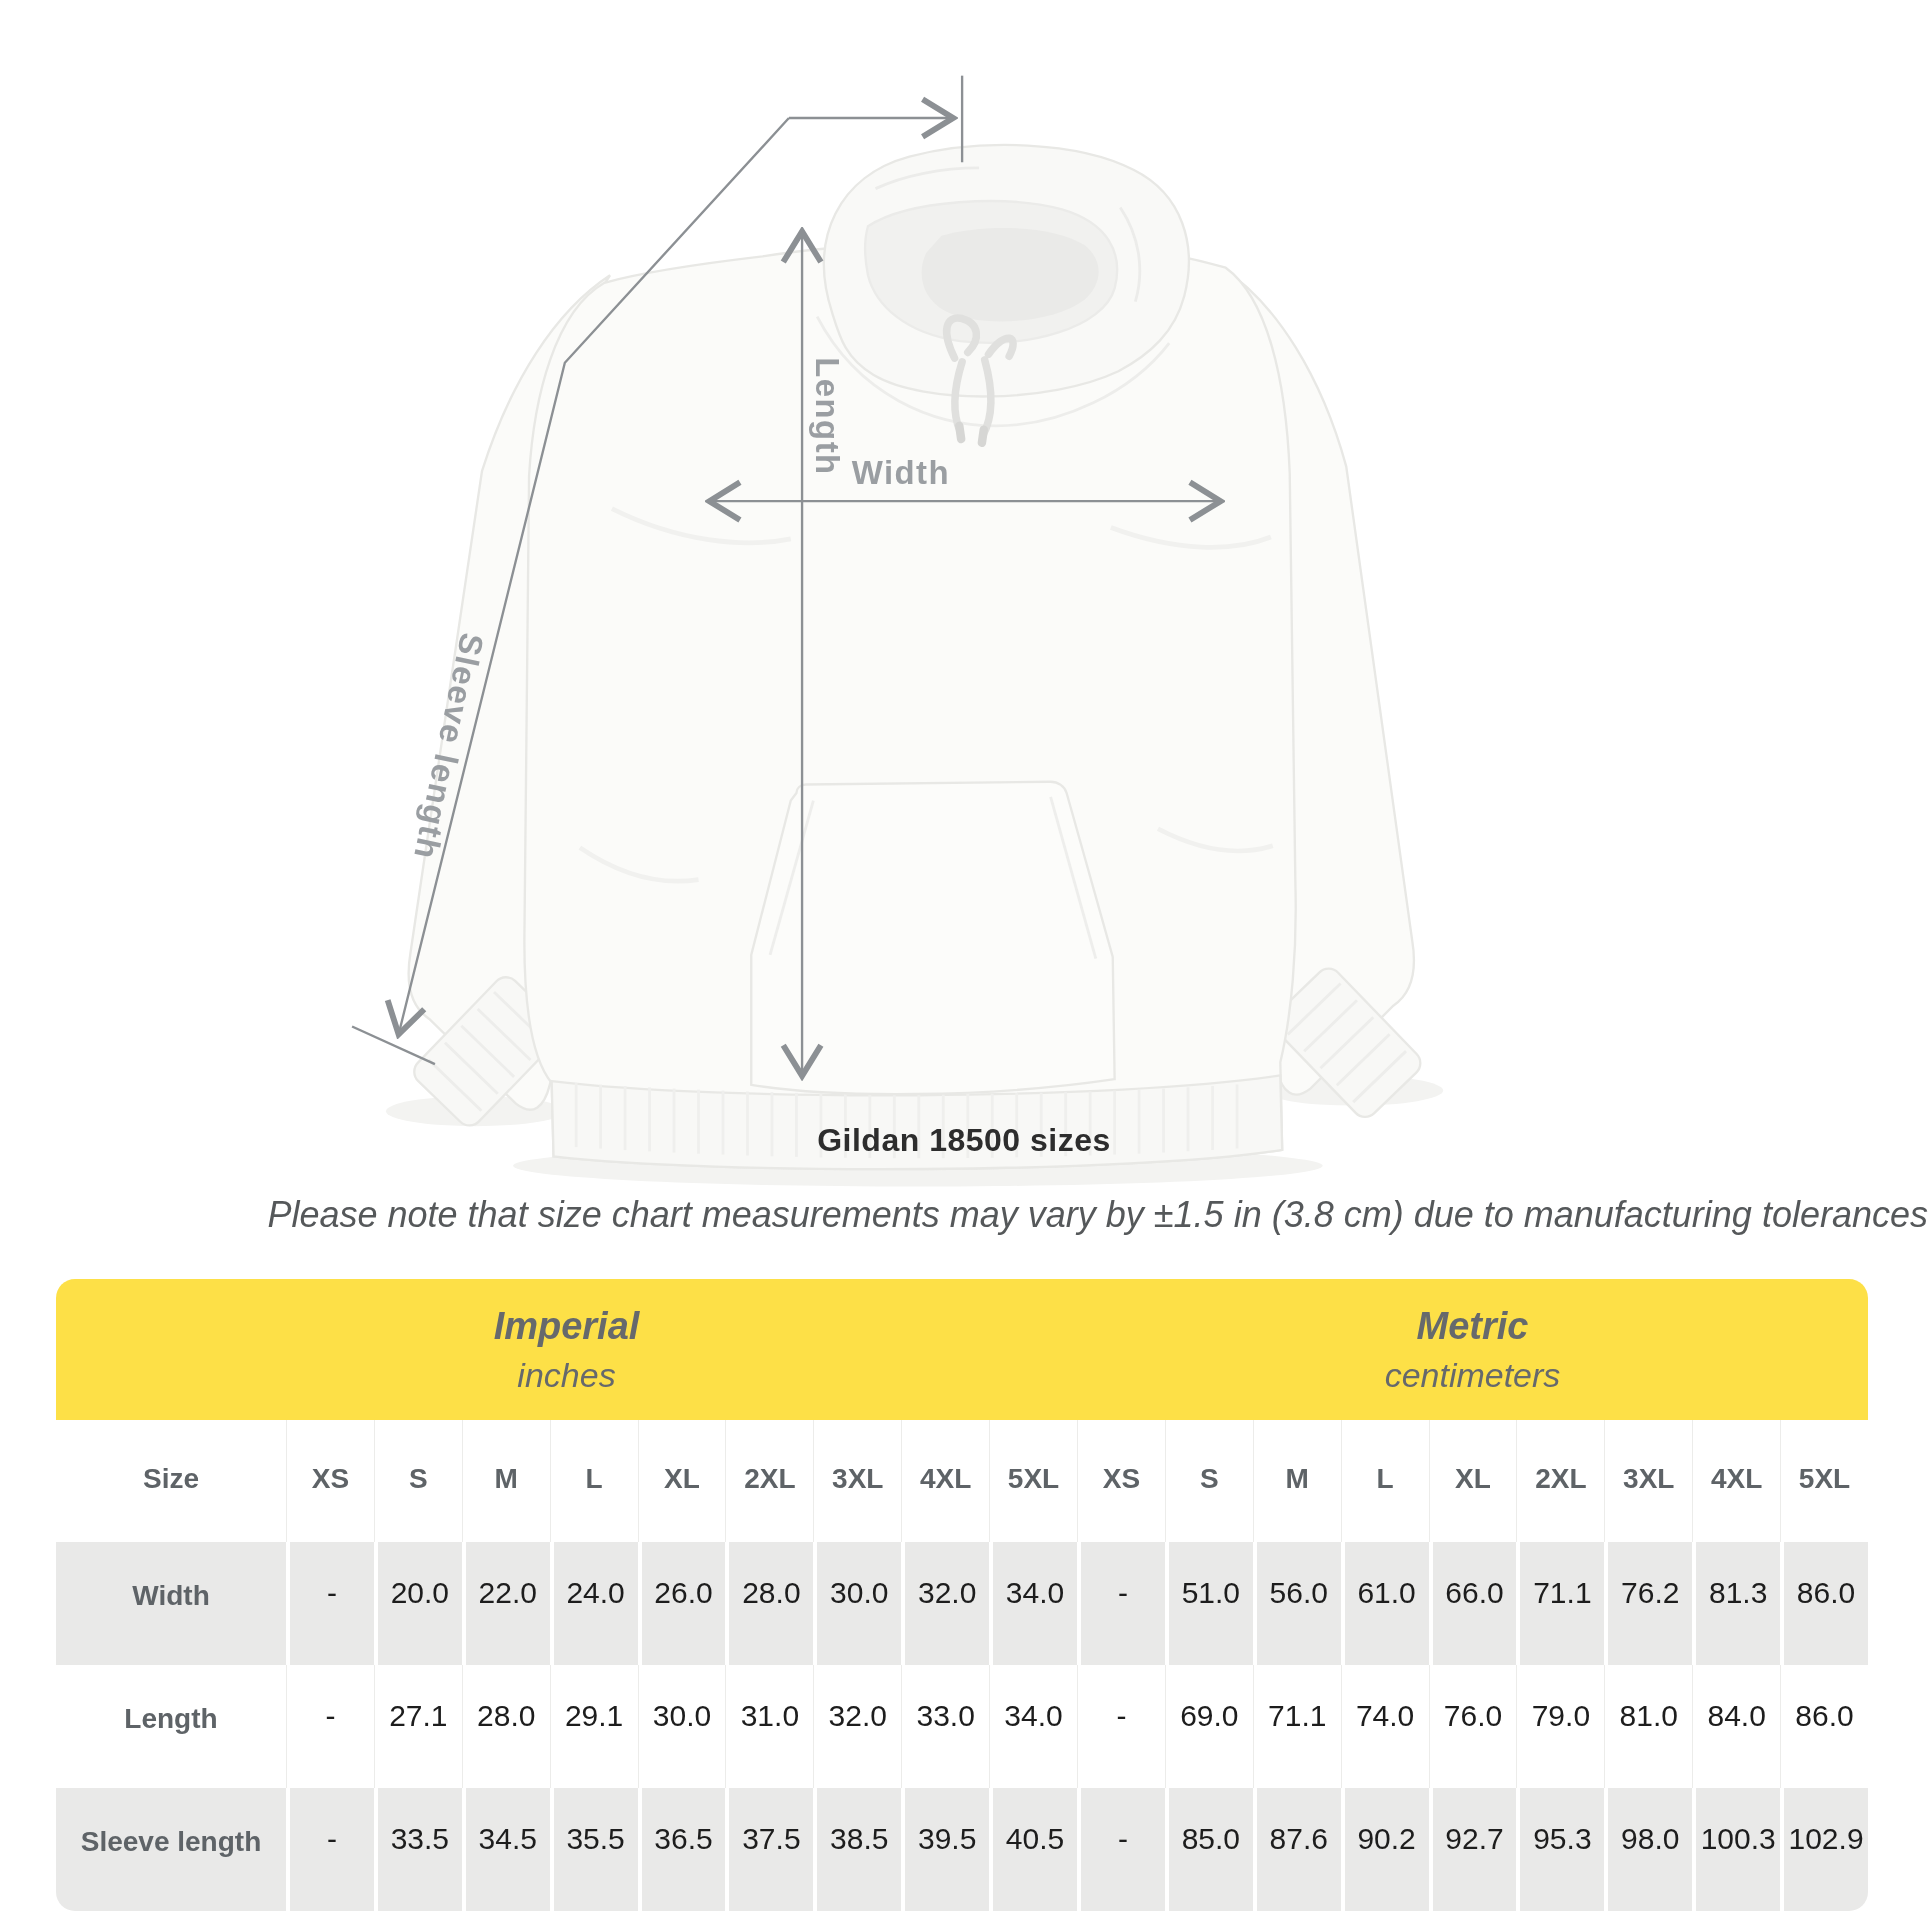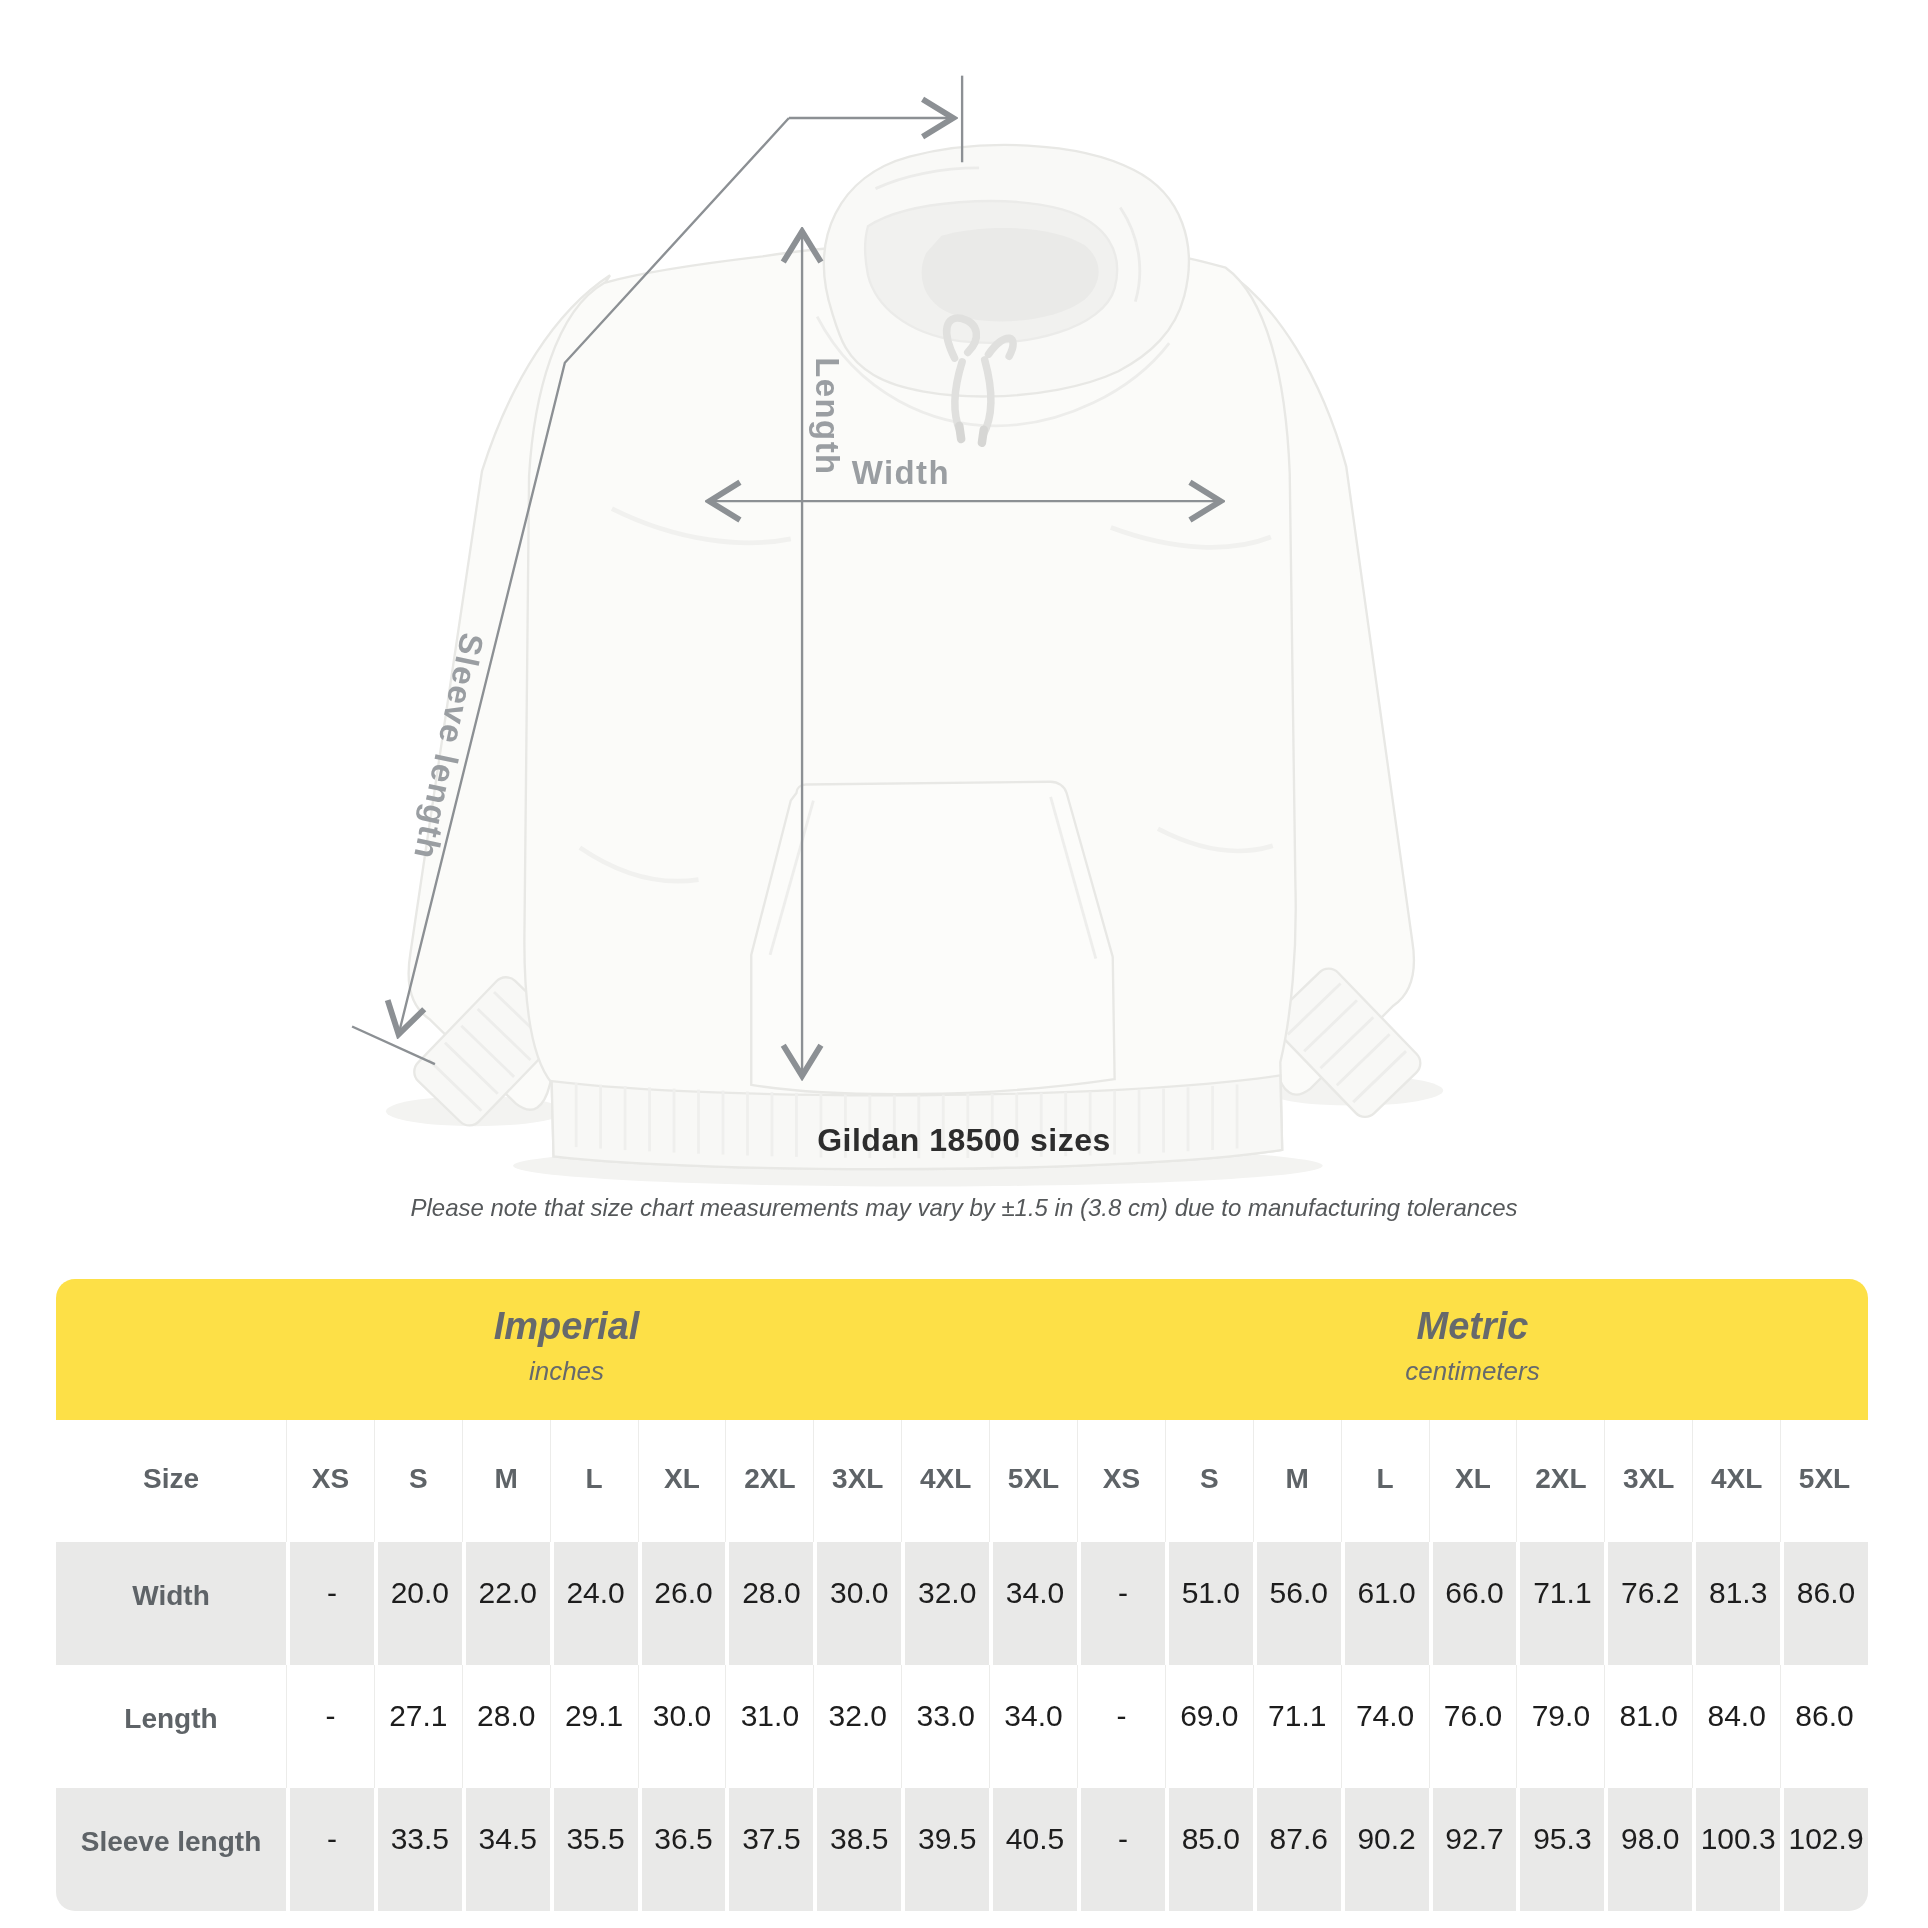--- a/index.html
+++ b/index.html
@@ -10,34 +10,34 @@
   
   #figure{position:absolute;left:0;top:0;}
   .mline{stroke:#8c9094;stroke-width:2.5;fill:none;}
   .mlabel{font-size:35px;font-weight:bold;fill:#9a9ea2;letter-spacing:1.5px;}
   
   #title{
     position:absolute;left:0;top:1122px;width:100%;text-align:center;
     font-size:32px;font-weight:bold;color:#2d2d2d;letter-spacing:0.5px;
   }
   #subtitle{
-    position:absolute;left:0;top:1194px;width:100%;text-align:center;
-    font-size:24px;font-style:italic;color:#55585a;
+    position:absolute;left:0;top:1194px;width:100%;text-align:right;
+    font-size:36px;font-style:italic;color:#55585a;
   }
   
   #size-table{
     position:absolute;left:56px;top:1279px;width:1812px;
     border-radius:19px;overflow:hidden;
   }
   .band{display:grid;grid-template-columns:230px repeat(18,1fr);height:141px;background:#fde047;}
   .grp{text-align:center;padding-top:24.5px;}
   .grp-imperial{grid-column:1/11;}
   .grp-metric{grid-column:11/20;}
   .g-name{font-size:38px;font-weight:bold;font-style:italic;color:#66696c;line-height:45px;}
-  .g-sub{font-size:26px;font-style:italic;color:#66696c;margin-top:7.5px;}
+  .g-sub{font-size:34px;font-style:italic;color:#66696c;margin-top:7.5px;}
   .trow{display:grid;grid-template-columns:230px repeat(18,1fr);height:123px;}
   .trow.header{height:122px;background:#ffffff;}
   .trow.gray{background:#e9e9e8;}
   .trow.white{background:#ffffff;}
   .cell{text-align:center;padding-top:34px;font-size:30px;color:#1d1d1d;overflow:hidden;}
   .trow.header .cell{padding-top:43px;font-weight:bold;font-size:28px;color:#5e6367;}
   .cell.lbl{font-weight:bold;font-size:28px;color:#5e6367;padding-top:38px;}
   .trow.gray .cell + .cell{border-left:4.7px solid #ffffff;}
   .trow.white .cell + .cell{border-left:1.9px solid #ececea;}
   .trow.header .cell + .cell{border-left:1.9px solid #ececea;}

